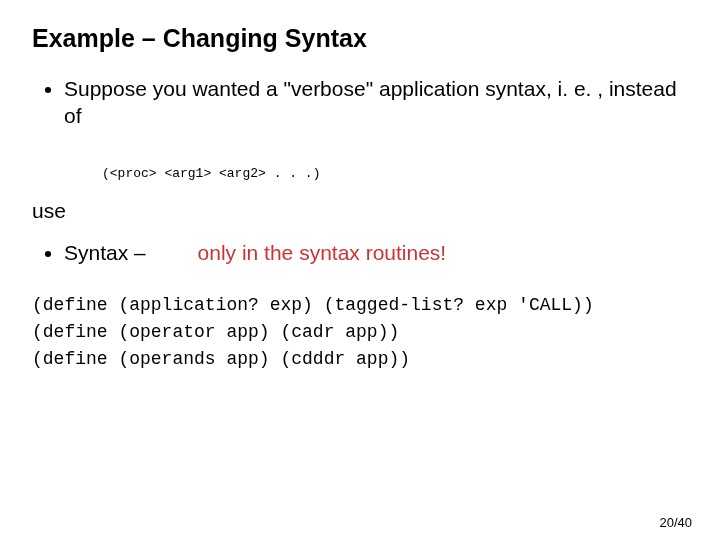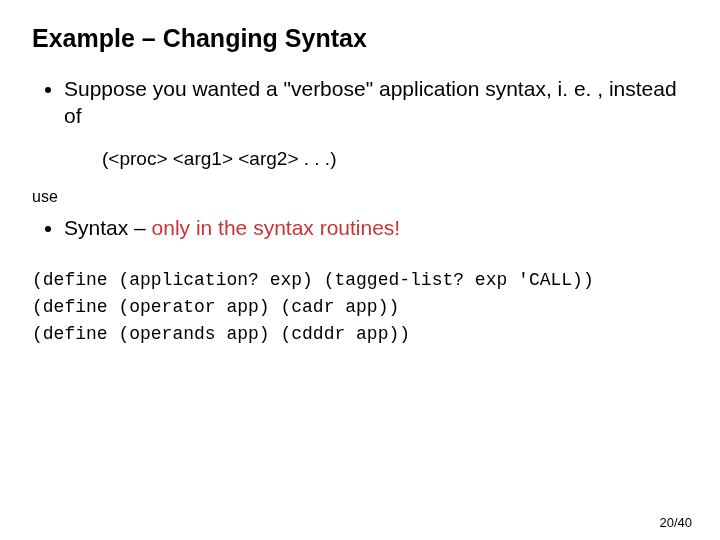--- a/index.html
+++ b/index.html
@@ -28,38 +28,39 @@
     list-style: disc;
     margin: 0 0 0 8px;
     padding: 0 0 0 24px;
   }
   ul.bullets > li {
     font-size: 21px;
     line-height: 1.3;
     margin-bottom: 6px;
   }
   .code {
-    font-family: Liberation Sans, sans-serif;
-    font-size: 19px;
+    font-family: Liberation Mono, monospace;
+    font-size: 13px;
     white-space: pre;
-    margin: 18px 0 18px 70px;
+    margin: 36px 0 18px 70px;
   }
   .use {
-    font-size: 16px;
-    margin: 0 0 8px 0;
+    font-size: 21px;
+    margin: 0 0 16px 0;
   }
   .codeblock {
     font-family: "Courier New", Courier, monospace;
     font-size: 18px;
     white-space: pre;
     margin: 26px 0 12px 0;
     line-height: 1.5;
   }
   .accent {
     color: #cc3333;
+    margin-left: 46px;
   }
   .pagenum {
     position: absolute;
     right: 28px;
     bottom: 10px;
     font-size: 13px;
   }
 </style>
 </head>
 <body>

